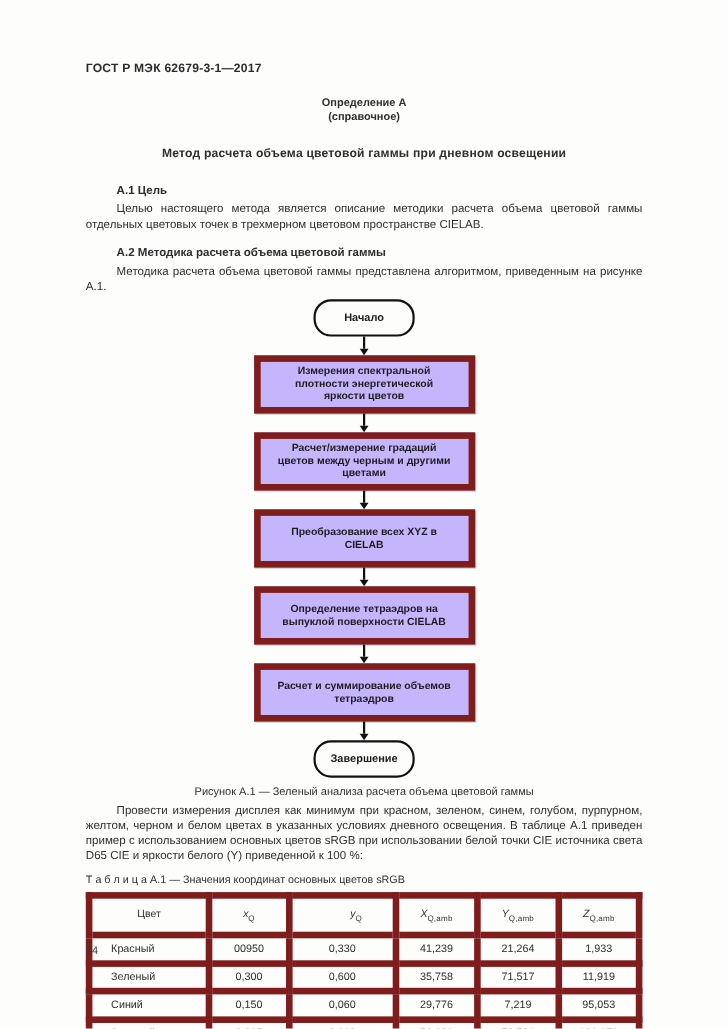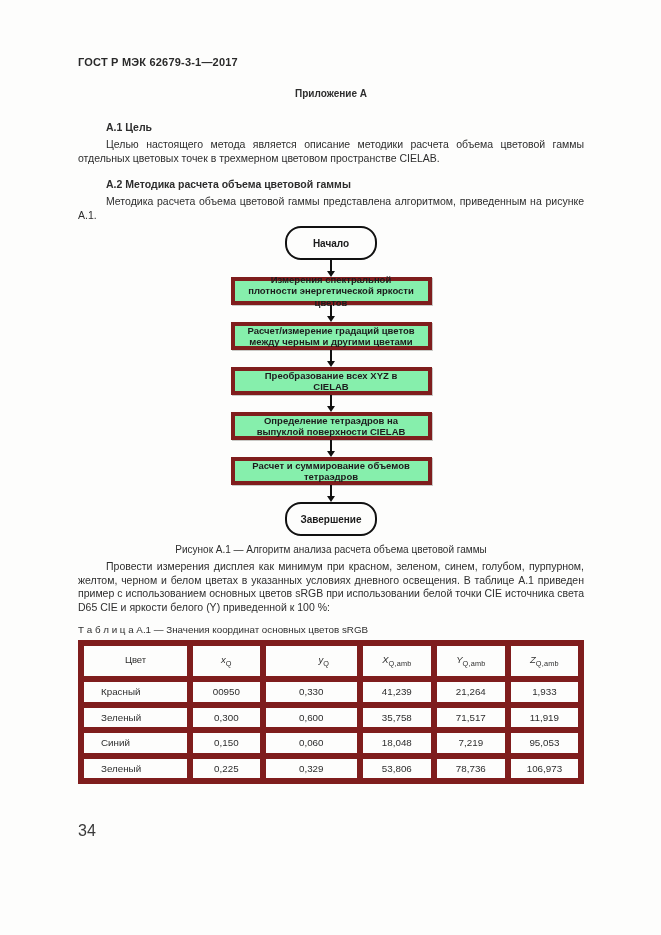--- a/index.html
+++ b/index.html
@@ -57,22 +57,22 @@
     height:17px;
   }
   .fc-arrow .stem { width:1.6px; height:11px; background:#111; }
   .fc-arrow .head {
     width:0; height:0;
     border-left:4px solid transparent;
     border-right:4px solid transparent;
     border-top:6px solid #111;
   }
   .fc-box {
-    width:201px; height:28px; box-sizing:border-box;
-    border:4px solid #7f1d1d; background:#86efac;
+    width:201px; height:53px; box-sizing:border-box;
+    border:6px solid #7f1d1d; background:#c4b5fd;
     display:flex; align-items:center; justify-content:center;
     text-align:center;
     font-size:9.5px; font-weight:bold; line-height:11.5px;
     color:#1c1c1c; padding:3px 12px;
     box-shadow:1px 1px 0 #c9c9c6;
   }
   .fig-caption {
     margin-top:8px; text-align:center; font-size:10px;
   }
   .table-caption {
@@ -98,35 +98,37 @@
   .col-color { width:116px; }
   .col-n1 { width:77px; } .col-n2 { width:82px;padding-left:26px; }
   .col-n3 { width:78px; } .col-n4 { width:78px;margin-top:24px; } .col-n5 { width:75px; }
   .hbase { font-style:italic; }
   th.plain .hbase { font-style:normal; }
   .hsub {
     font-style:normal; font-size:7.3px;
     vertical-align:-3px; letter-spacing:.2px;
   }
   .page-number {
-    position:absolute; left:78px; top:822px; font-size:16px; color:#3a3a3a;
+    position:absolute; left:78px; top:859px; font-size:10px; color:#3a3a3a;
   }
 </style>
 </head>
 <body>
 
 <div class="page">
   <div class="content">
 
     <div class="doc-header">ГОСТ Р МЭК 62679-3-1—2017</div>
 
     <div class="annex-label">
-      <div>Приложение А</div>
+      <div>Определение А</div>
+      <div>(справочное)</div>
     </div>
 
+    <div class="doc-title">Метод расчета объема цветовой гаммы при дневном освещении</div>
 
     <div class="sec-heading">А.1 Цель</div>
     <div class="para">Целью настоящего метода является описание методики расчета объема цветовой гаммы отдельных цветовых точек в трехмерном цветовом пространстве CIELAB.</div>
 
     <div class="sec-heading tight">А.2 Методика расчета объема цветовой гаммы</div>
     <div class="para">Методика расчета объема цветовой гаммы представлена алгоритмом, приведенным на рисунке А.1.</div>
 
     <div class="flowchart">
       <div class="terminal">Начало</div>
 
@@ -160,21 +162,21 @@
       </div>
       <div class="fc-box">Расчет и суммирование объемов тетраэдров</div>
 
       <div class="fc-arrow">
         <div class="stem"></div>
         <div class="head"></div>
       </div>
       <div class="terminal">Завершение</div>
     </div>
 
-    <div class="fig-caption">Рисунок А.1 — Алгоритм анализа расчета объема цветовой гаммы</div>
+    <div class="fig-caption">Рисунок А.1 — Зеленый анализа расчета объема цветовой гаммы</div>
 
     <div class="para">Провести измерения дисплея как минимум при красном, зеленом, синем, голубом, пурпурном, желтом, черном и белом цветах в указанных условиях дневного освещения. В таблице А.1 приведен пример с использованием основных цветов sRGB при использовании белой точки CIE источника света D65 CIE и яркости белого (Y) приведенной к 100 %:</div>
 
     <div class="table-caption">Т а б л и ц а   А.1 —  Значения координат основных цветов sRGB</div>
 
     <table class="data">
       <thead>
         <tr>
           <th class="col-color plain">
             <span class="hbase">Цвет</span><span class="hsub"></span>
@@ -210,21 +212,21 @@
           <td>0,300</td>
           <td>0,600</td>
           <td>35,758</td>
           <td>71,517</td>
           <td>11,919</td>
         </tr>
         <tr>
           <td class="name">Синий</td>
           <td>0,150</td>
           <td>0,060</td>
-          <td>18,048</td>
+          <td>29,776</td>
           <td>7,219</td>
           <td>95,053</td>
         </tr>
         <tr>
           <td class="name">Зеленый</td>
           <td>0,225</td>
           <td>0,329</td>
           <td>53,806</td>
           <td>78,736</td>
           <td>106,973</td>

